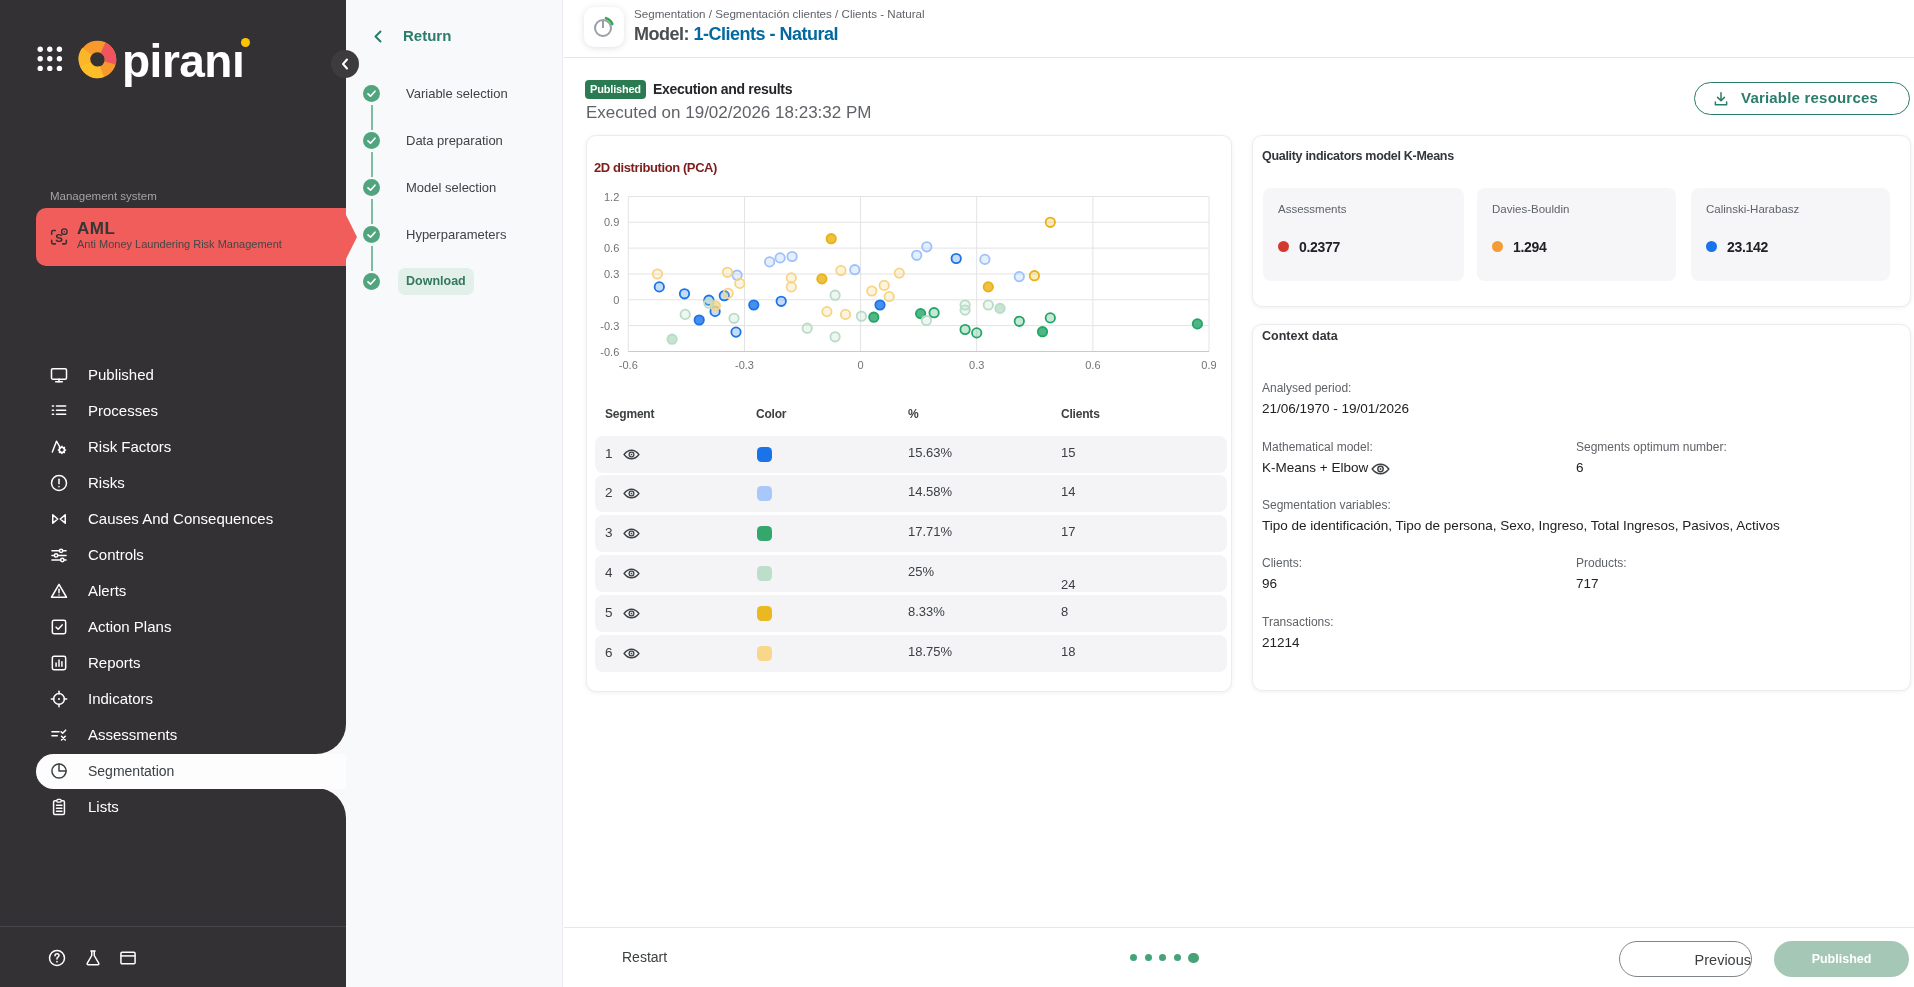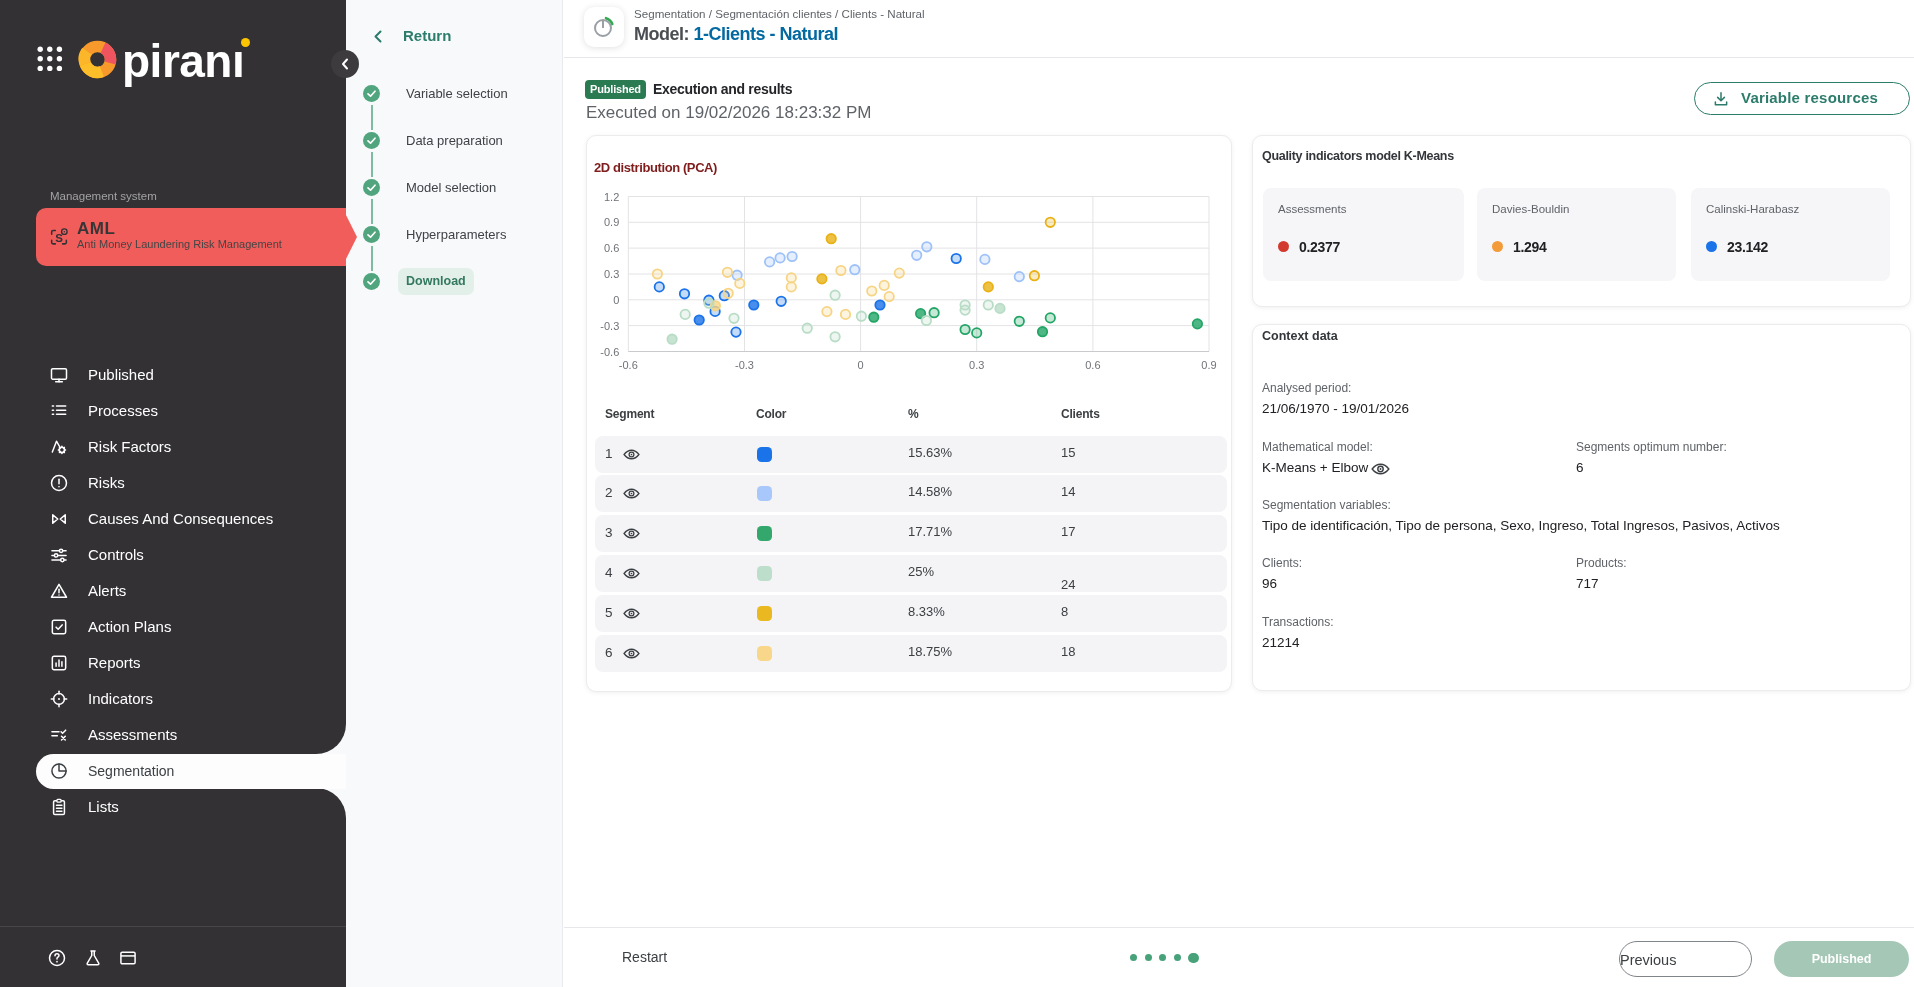--- a/index.html
+++ b/index.html
@@ -412,14 +412,14 @@
 <div style="position:absolute;left:1262px;top:615px;font-size:12px;color:#5f6368;white-space:nowrap">Transactions:</div>
 <div style="position:absolute;left:1262px;top:635px;font-size:13.5px;color:#202124;white-space:nowrap">21214</div>
 
 <div class="abs" style="left:564px;top:927px;width:1350px;height:1px;background:#e6e7ea"></div>
 <div class="abs" style="left:622px;top:949px;font-size:14px;font-weight:500;color:#3c4043">Restart</div>
 <div class="abs" style="left:1130.0px;top:954px;width:7px;height:7px;border-radius:50%;background:#47a279"></div>
 <div class="abs" style="left:1144.9px;top:954px;width:7px;height:7px;border-radius:50%;background:#47a279"></div>
 <div class="abs" style="left:1159.0px;top:954px;width:7px;height:7px;border-radius:50%;background:#47a279"></div>
 <div class="abs" style="left:1173.5px;top:954px;width:7px;height:7px;border-radius:50%;background:#47a279"></div>
 <div class="abs" style="left:1188px;top:952.5px;width:10.5px;height:10.5px;border-radius:50%;background:#47a279"></div>
-<div class="abs" style="left:1619px;top:941px;width:133px;height:36px;border:1px solid #80858a;border-radius:18px;text-align:left;line-height:36px;font-size:14.5px;font-weight:500;color:#3c4043">Previous</div>
+<div class="abs" style="left:1619px;top:941px;width:133px;height:36px;border:1px solid #80858a;border-radius:18px;text-align:right;line-height:36px;font-size:14.5px;font-weight:500;color:#3c4043">Previous</div>
 <div class="abs" style="left:1774px;top:941px;width:135px;height:36px;background:#a5c8b6;border-radius:18px;text-align:center;line-height:36px;font-size:12.5px;font-weight:700;color:#fff">Published</div>
 
 </body></html>

